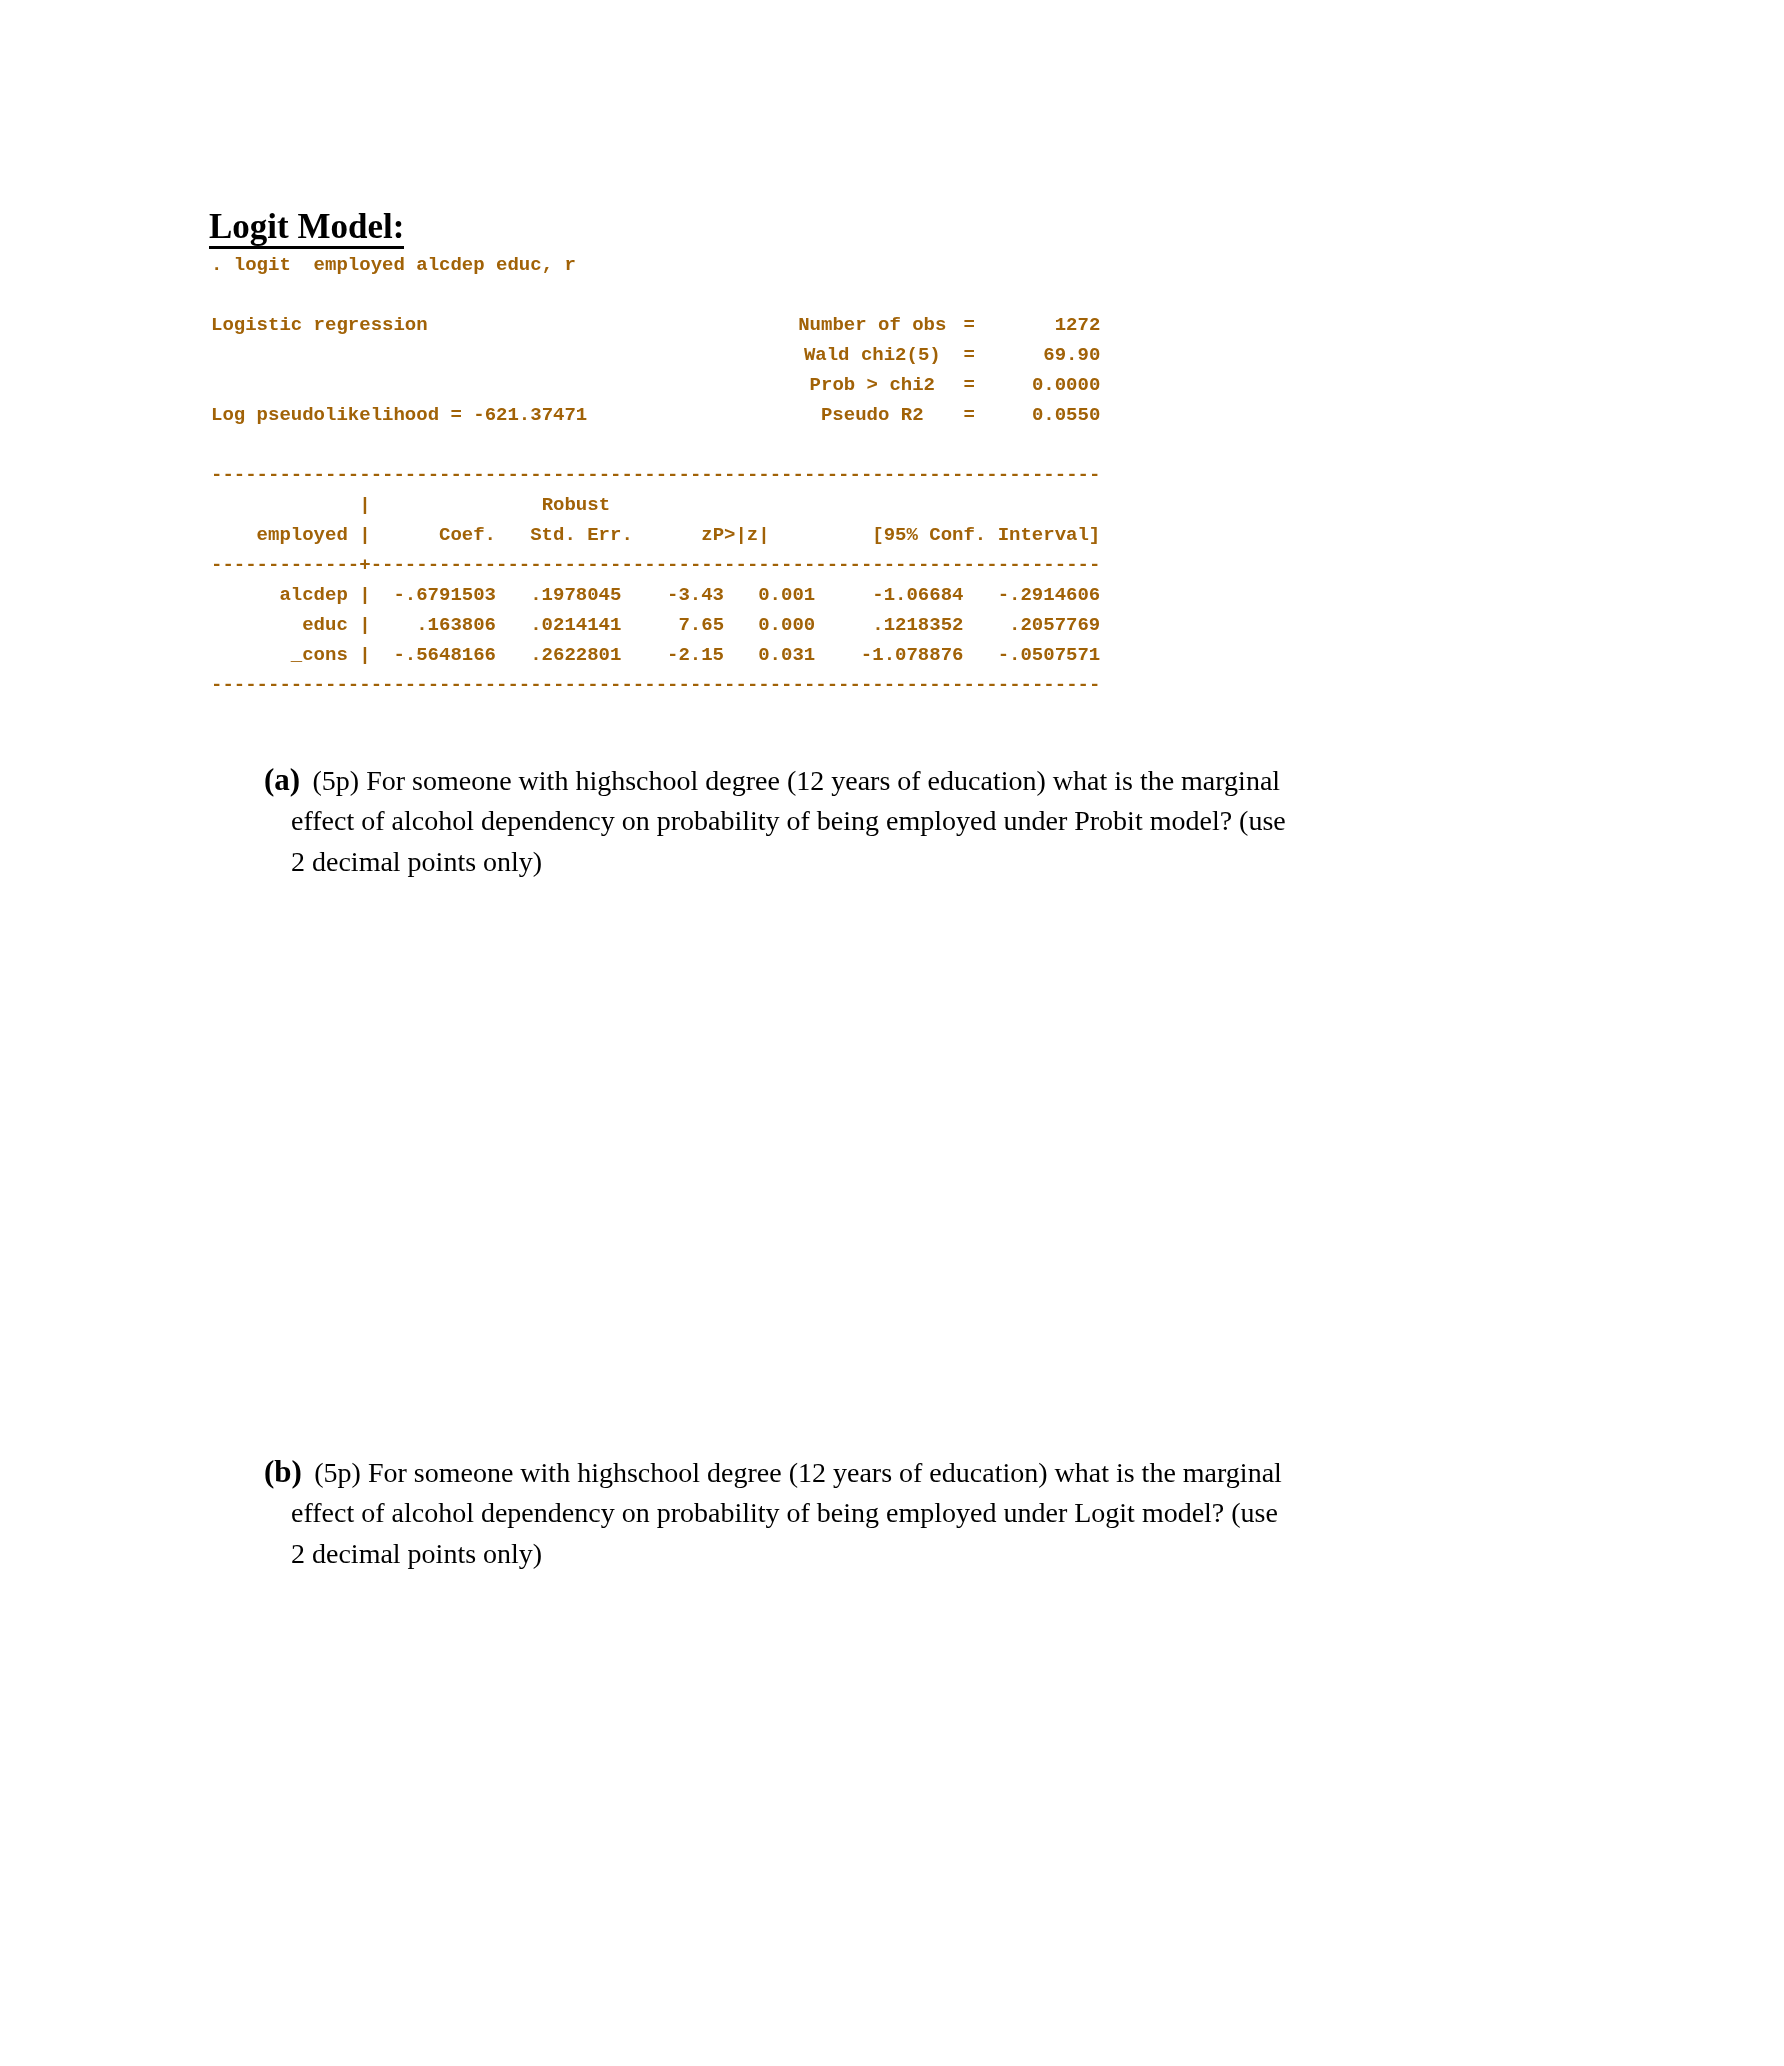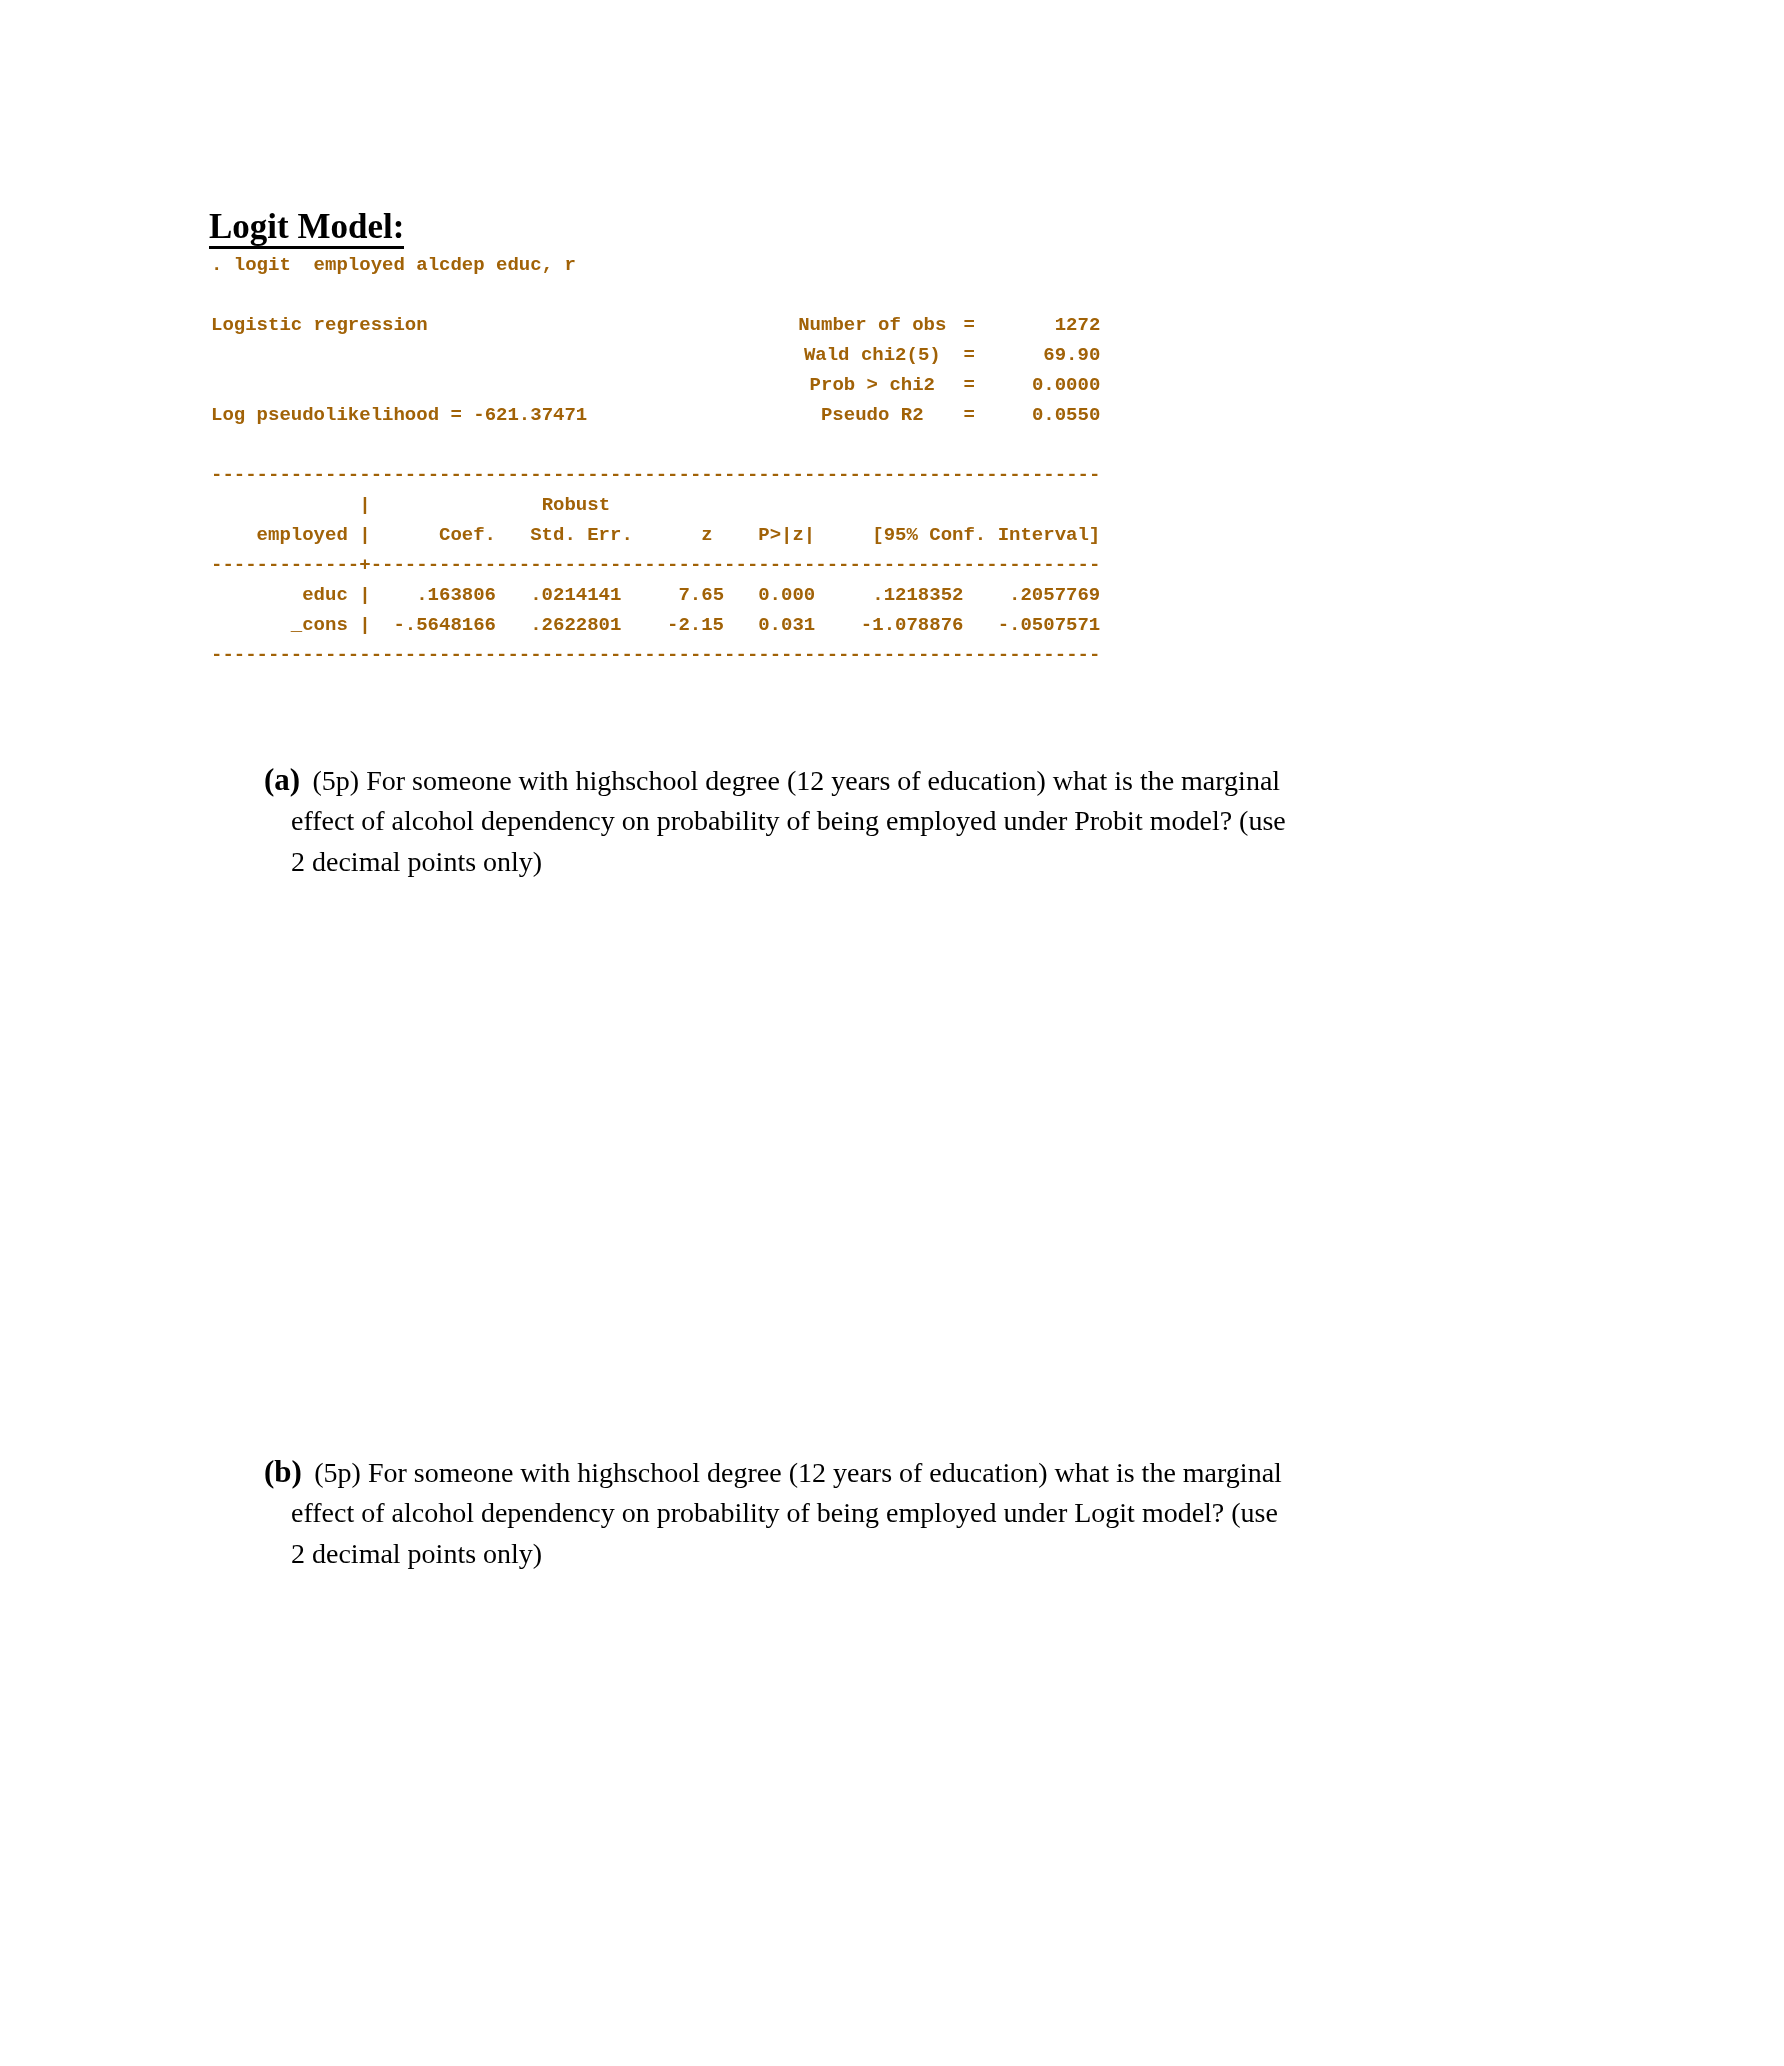--- a/index.html
+++ b/index.html
@@ -45,21 +45,21 @@
   .mline span{display:inline-block;white-space:pre;vertical-align:baseline;}
   .w12{width:12ch;text-align:right;}
   .w2 {width:2ch; text-align:right;}
   .w11{width:11ch;text-align:right;}
   .w9 {width:9ch; text-align:right;}
   .w8 {width:8ch; text-align:right;}
   .w13{width:13ch;text-align:right;}
   .w12r{width:12ch;text-align:right;}
   .hse{width:12ch;text-align:right;}
   .hz {width:7ch; text-align:right;}
-  .hp {width:9ch; text-align:right;}
+  .hp {width:9ch; text-align:left;}
   .hci{width:25ch;text-align:right;}
   .hrobust{width:21ch;text-align:right;}
   .statcol{
     position:absolute;
     left:50ch;
     top:0;
   }
   .slabel{width:16ch;text-align:center;}
   .seq{width:1ch;text-align:left;}
   .sval{width:11ch;text-align:right;}
@@ -97,20 +97,21 @@
     <div class="mline"></div>
     <div class="mline"><span>Logistic regression</span><span class="statcol"><span class="slabel">Number of obs</span><span class="seq">=</span><span class="sval">1272</span></span></div>
     <div class="mline"><span class="statcol"><span class="slabel">Wald chi2(5)</span><span class="seq">=</span><span class="sval">69.90</span></span></div>
     <div class="mline"><span class="statcol"><span class="slabel">Prob &gt; chi2</span><span class="seq">=</span><span class="sval">0.0000</span></span></div>
     <div class="mline"><span>Log pseudolikelihood = -621.37471</span><span class="statcol"><span class="slabel">Pseudo R2</span><span class="seq">=</span><span class="sval">0.0550</span></span></div>
     <div class="mline"></div>
     <div class="mline"><span>------------------------------------------------------------------------------</span></div>
     <div class="mline"><span class="w12"></span><span class="w2">|</span><span class="hrobust">Robust</span></div>
     <div class="mline"><span class="w12">employed</span><span class="w2">|</span><span class="w11">Coef.</span><span class="hse">Std. Err.</span><span class="hz">z</span><span class="hp">P&gt;|z|</span><span class="hci">[95% Conf. Interval]</span></div>
     <div class="mline"><span>-------------+----------------------------------------------------------------</span></div>
+    <div class="mline"><span class="w12">alcdep</span><span class="w2">|</span><span class="w11">-.6791503</span><span class="w11">.1978045</span><span class="w9">-3.43</span><span class="w8">0.001</span><span class="w13">-1.06684</span><span class="w12r">-.2914606</span></div>
     <div class="mline"><span class="w12">educ</span><span class="w2">|</span><span class="w11">.163806</span><span class="w11">.0214141</span><span class="w9">7.65</span><span class="w8">0.000</span><span class="w13">.1218352</span><span class="w12r">.2057769</span></div>
     <div class="mline"><span class="w12">_cons</span><span class="w2">|</span><span class="w11">-.5648166</span><span class="w11">.2622801</span><span class="w9">-2.15</span><span class="w8">0.031</span><span class="w13">-1.078876</span><span class="w12r">-.0507571</span></div>
     <div class="mline"><span>------------------------------------------------------------------------------</span></div>
   </div>
 
   <div class="question q-a">
     <div class="q-line"><span class="q-label">(a)</span><span>(5p) For someone with highschool degree (12 years of education) what is the marginal</span></div>
     <div class="q-line q-cont">effect of alcohol dependency on probability of being employed under Probit model? (use</div>
     <div class="q-line q-cont">2 decimal points only)</div>
   </div>

